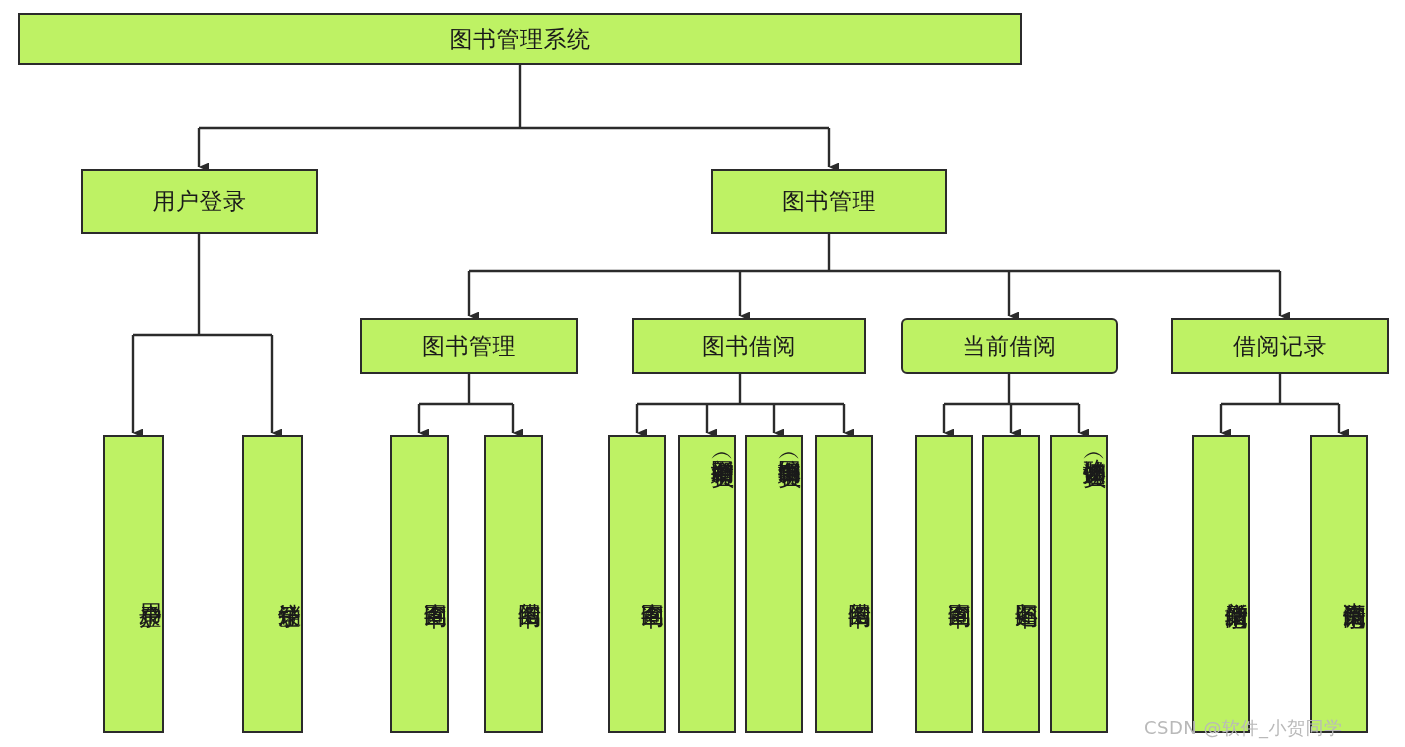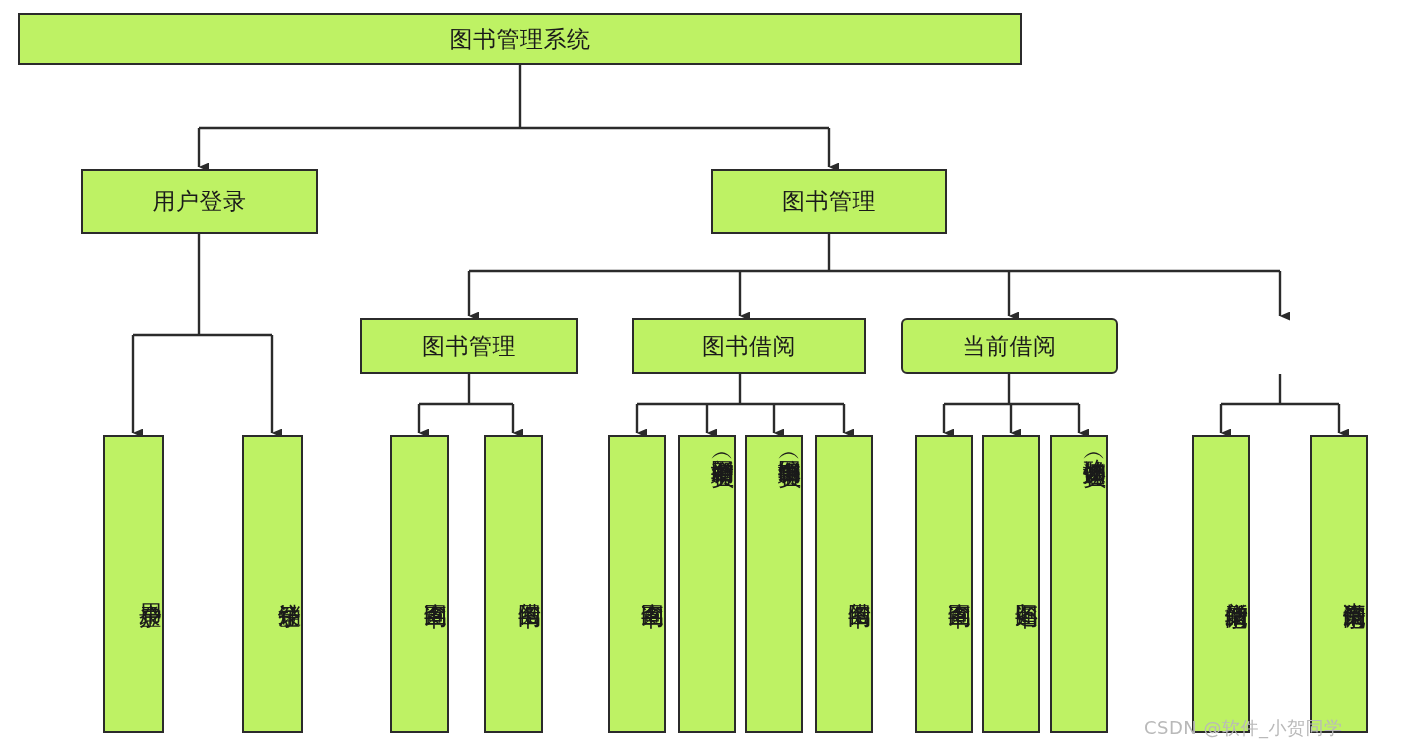--- a/index.html
+++ b/index.html
@@ -137,20 +137,23 @@
 
   <div class="node horiz" style="left: 360px; top: 318px; width: 218px; height: 56px;">
     <span class="label">图书管理</span>
   </div>
   <div class="node horiz" style="left: 632px; top: 318px; width: 234px; height: 56px;">
     <span class="label">图书借阅</span>
   </div>
   <div class="node horiz" style="left: 901px; top: 318px; width: 217px; height: 56px; border-radius: 6px;">
     <span class="label">当前借阅</span>
   </div>
+  <div class="node horiz" style="left: 1171px; top: 318px; width: 218px; height: 56px;">
+    <span class="label">借阅记录</span>
+  </div>
 
   <div class="node vert" style="left: 103px; top: 435px; width: 61px; height: 298px;">
     <span class="label">用户登录</span>
   </div>
   <div class="node vert" style="left: 242px; top: 435px; width: 61px; height: 298px;">
     <span class="label">注销登录</span>
   </div>
   <div class="node vert" style="left: 390px; top: 435px; width: 59px; height: 298px;">
     <span class="label">查询图书</span>
   </div>

